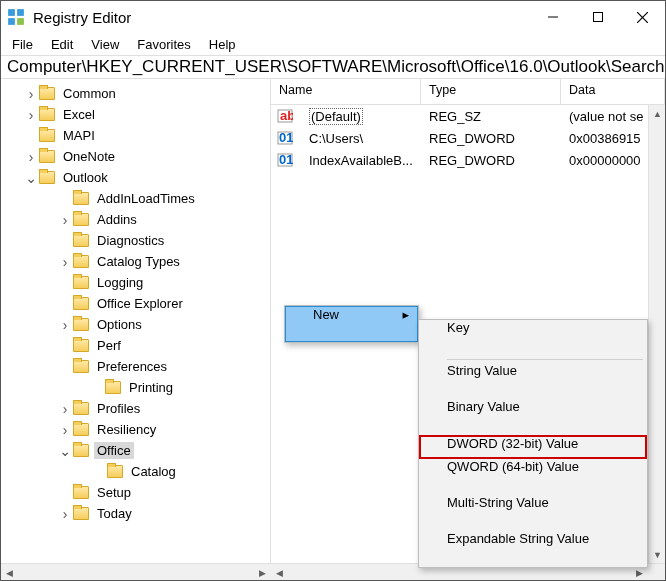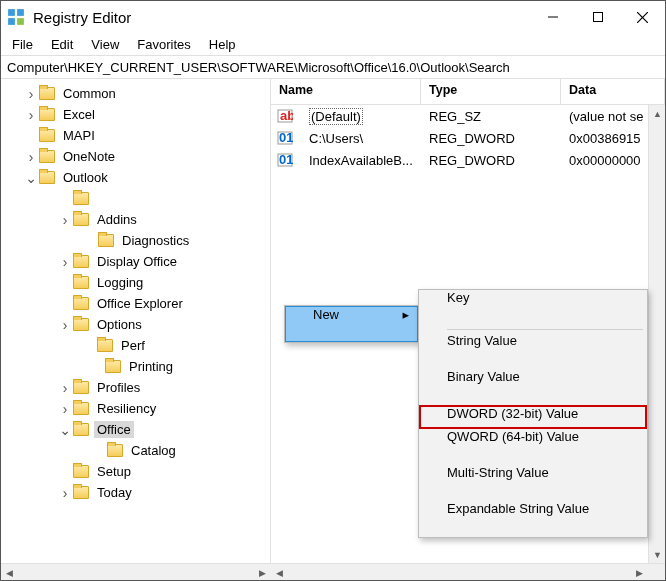--- a/index.html
+++ b/index.html
@@ -4,44 +4,44 @@
 <style>
   * { box-sizing: border-box; font-family: 'Segoe UI', Tahoma, sans-serif; font-size: 13px; }
   body { margin: 0; background: #fff; width: 666px; height: 581px; overflow: hidden; border: 1px solid #555; display: flex; flex-direction: column; }
   .titlebar { height: 32px; display: flex; align-items: center; padding-left: 6px; background: #fff; }
   .titlebar .app-icon { width: 18px; height: 18px; margin-right: 8px; }
   .titlebar .title { flex: 1; font-size: 15px; }
   .winbtns { display: flex; height: 100%; }
   .winbtn { width: 45px; display: flex; align-items: center; justify-content: center; }
   .menubar { height: 22px; display: flex; align-items: center; padding: 0 2px; gap: 0; background: #fff; }
   .menubar span { padding: 2px 9px; text-align: right; }
-  .pathbar { height: 24px; border-top: 1px solid #e0e0e0; border-bottom: 1px solid #e0e0e0; display: flex; align-items: center; padding: 0 6px; font-size: 13px; white-space: nowrap; overflow: hidden; }
+  .pathbar { height: 24px; border-top: 1px solid #e0e0e0; border-bottom: 1px solid #e0e0e0; display: flex; align-items: center; padding: 0 6px; font-size: 17px; white-space: nowrap; overflow: hidden; }
   .content { flex: 1; display: flex; position: relative; overflow: hidden; }
   .tree { width: 270px; border-right: 1px solid #e0e0e0; overflow: auto; padding: 4px 0; }
   .list { flex: 1; overflow: hidden; position: relative; }
-  .lhead { height: 26px; border-bottom: 1px solid #e0e0e0; display: flex; font-weight: bold; }
+  .lhead { height: 26px; border-bottom: 1px solid #e0e0e0; display: flex; }
   .lhead div { padding: 4px 8px; border-right: 1px solid #e0e0e0; font-size: 12.5px; }
   .col-name { width: 150px; } .col-type { width: 140px; } .col-data { flex: 1; }
   .lrow { display: flex; height: 22px; align-items: center; }
   .lrow .c1 { width: 150px; padding-left: 6px; display: flex; align-items: center; gap: 16px; overflow: hidden; white-space: nowrap; }
   .lrow .c2 { width: 140px; padding-left: 8px; }
   .lrow .c3 { flex: 1; padding-left: 8px; white-space: nowrap; overflow: hidden; }
   .dotted { border: 1px dotted #666; padding: 0 1px; }
   .tnode { display: flex; align-items: center; height: 21px; white-space: nowrap; }
   .tw { display: inline-block; width: 16px; text-align: center; color: #555; font-size: 14px; line-height: 14px; }
   .folder { width: 16px; height: 13px; background: linear-gradient(#ffe9a6, #f5cd5b); border: 1px solid #d6a828; border-radius: 1px 1px 0 0; margin-right: 5px; position: relative; }
   .folder::before { content: ''; position: absolute; top: -3px; left: -1px; width: 7px; height: 3px; background: #f5cd5b; border: 1px solid #d6a828; border-bottom: none; border-radius: 1px 1px 0 0; }
   .tlabel { padding: 1px 3px; }
   .sel { background: #d8d8d8; }
   .ctx { position: absolute; background: #f2f2f2; border: 1px solid #bdbdbd; box-shadow: 2px 3px 6px rgba(0,0,0,.25); }
   .ctx1 { left: 283px; top: 226px; width: 135px; }
   .ctx-item { height: 36px; display: flex; align-items: flex-start; padding: 0 10px 0 28px; position: relative; }
   .ctx-hover { background: #90c8f6; border: 1px solid #2a8dd4; padding: 0 9px 0 27px; }
   .ctx-arrow { position: absolute; right: 8px; }
-  .ctx2 { left: 417px; top: 210px; width: 230px; }
+  .ctx2 { left: 417px; top: 240px; width: 230px; }
   .ctx-sep { height: 1px; background: #d0d0d0; margin: 3px 4px 3px 28px; }
   .ctx-hl { border: 2px solid #c00; height: 24px; display: flex; align-items: center; padding: 0 8px 8px 26px; }
   .sb { position: absolute; background: #f0f0f0; }
   .sb-v { right: 0; top: 26px; bottom: 17px; width: 17px; border-left: 1px solid #e0e0e0; }
   .sb-h-l { left: 0; bottom: 0; width: 270px; height: 17px; border-top: 1px solid #e0e0e0; }
   .sb-h-r { left: 270px; right: 0; bottom: 0; height: 17px; border-top: 1px solid #e0e0e0; }
   .sb-btn { position: absolute; width: 17px; height: 17px; display: flex; align-items: center; justify-content: center; color: #606060; font-size: 9px; }
   .ic-ab { width:16px;height:16px; }
   .ic-dw { width:16px;height:16px; }
 </style>
@@ -109,55 +109,61 @@
         <span class="tlabel">OneNote</span>
       </div>
     <div class="tnode" style="padding-left:22px">
         <span class="tw">⌄</span>
         <span class="folder"></span>
         <span class="tlabel">Outlook</span>
       </div>
     <div class="tnode" style="padding-left:56px">
         <span class="tw"></span>
         <span class="folder"></span>
+        <span class="tlabel">AddInLoadTimes</span>
       </div>
     <div class="tnode" style="padding-left:56px">
         <span class="tw">›</span>
         <span class="folder"></span>
         <span class="tlabel">Addins</span>
       </div>
-    <div class="tnode" style="padding-left:81px">
+    <div class="tnode" style="padding-left:56px">
         <span class="tw"></span>
         <span class="folder"></span>
         <span class="tlabel">Diagnostics</span>
       </div>
     <div class="tnode" style="padding-left:56px">
         <span class="tw">›</span>
         <span class="folder"></span>
-        <span class="tlabel">Display Office</span>
+        <span class="tlabel">Catalog Types</span>
       </div>
     <div class="tnode" style="padding-left:56px">
         <span class="tw"></span>
         <span class="folder"></span>
         <span class="tlabel">Logging</span>
       </div>
     <div class="tnode" style="padding-left:56px">
         <span class="tw"></span>
         <span class="folder"></span>
         <span class="tlabel">Office Explorer</span>
       </div>
     <div class="tnode" style="padding-left:56px">
         <span class="tw">›</span>
         <span class="folder"></span>
         <span class="tlabel">Options</span>
       </div>
-    <div class="tnode" style="padding-left:80px">
+    <div class="tnode" style="padding-left:56px">
         <span class="tw"></span>
         <span class="folder"></span>
         <span class="tlabel">Perf</span>
+      </div>
+    <div class="tnode" style="padding-left:56px">
+        <span class="tw"></span>
+        <span class="folder"></span>
+        <span class="tlabel">Preferences</span>
       </div>
     <div class="tnode" style="padding-left:88px">
         <span class="tw"></span>
         <span class="folder"></span>
         <span class="tlabel">Printing</span>
       </div>
     <div class="tnode" style="padding-left:56px">
         <span class="tw">›</span>
         <span class="folder"></span>
         <span class="tlabel">Profiles</span>

